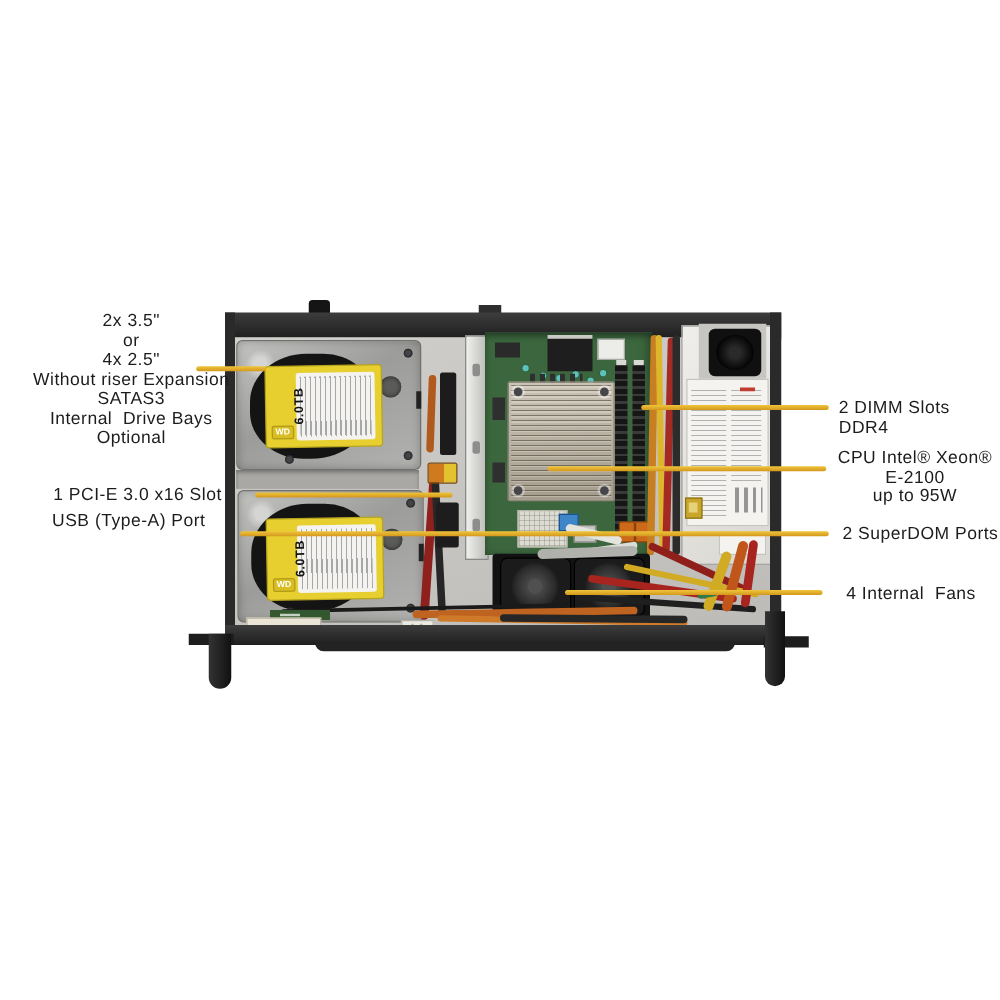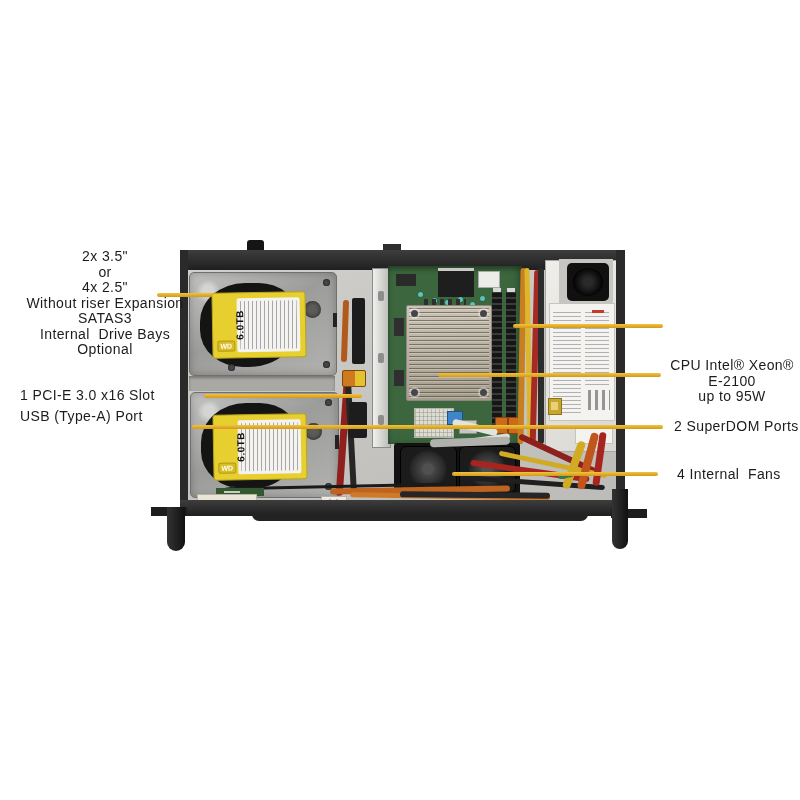--- a/index.html
+++ b/index.html
@@ -3,21 +3,21 @@
 <meta charset="utf-8">
 <style>
   html,body{margin:0;padding:0;background:#ffffff;}
   #stage{position:relative;width:800px;height:800px;background:#ffffff;overflow:hidden;
          font-family:"Liberation Sans", sans-serif;color:#1c1c1c;}
   .c{position:absolute;}
   
   .label{position:absolute;font-size:14px;line-height:15.5px;letter-spacing:.4px;
          white-space:pre-wrap;color:#1c1c1c;}
   .label.center{text-align:center;}
-  .label.right{text-align:left;}
+  .label.right{text-align:center;}
   
   .cline{position:absolute;height:4px;border-radius:2px;
          background:linear-gradient(180deg,#f0c53a,#d3981e);z-index:50;}
   
   .metal-dark{background:linear-gradient(180deg,#3d3d3d,#1f1f1f);}
   .wall{background:#2a2a2a;}
   
   .hdd{position:absolute;background:linear-gradient(150deg,#c4c4c2 0%,#9c9c9a 45%,#b2b2b0 100%);
        border:1px solid #70706e;border-radius:5px;box-shadow:inset 0 0 8px rgba(0,0,0,.25);}
   .hdd-black{position:absolute;background:#141414;border-radius:46% 40% 50% 44%;}
@@ -214,19 +214,20 @@
   <div class="label center" style="left:22px;top:249px;width:166px;">2x 3.5"
 or
 4x 2.5"
 Without riser Expansion
 SATAS3
 Internal  Drive Bays
 Optional</div>
   <div class="label right" style="left:20px;top:388px;width:180px;">1 PCI-E 3.0 x16 Slot</div>
   <div class="label right" style="left:20px;top:409px;width:166px;">USB (Type-A) Port</div>
 
+  <div class="label" style="left:671px;top:318px;width:130px;">2 DIMM Slots DDR4</div>
   <div class="label center" style="left:662px;top:358px;width:140px;">CPU Intel® Xeon®
 E-2100
 up to 95W</div>
   <div class="label" style="left:674px;top:419px;width:130px;">2 SuperDOM Ports</div>
   <div class="label" style="left:677px;top:467px;width:120px;">4 Internal  Fans</div>
 
 </div>
 
 </body></html>

